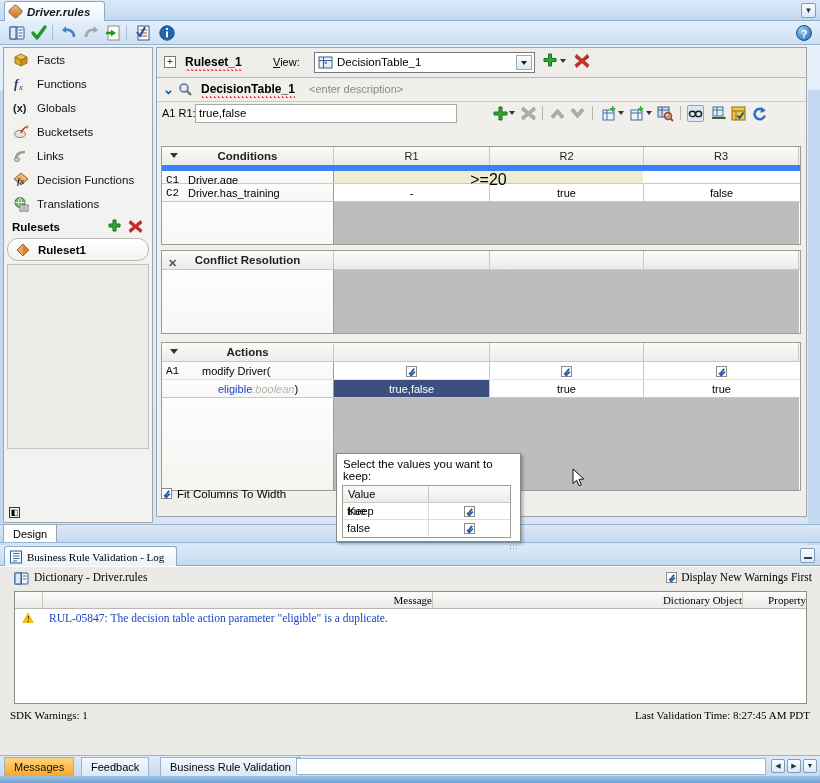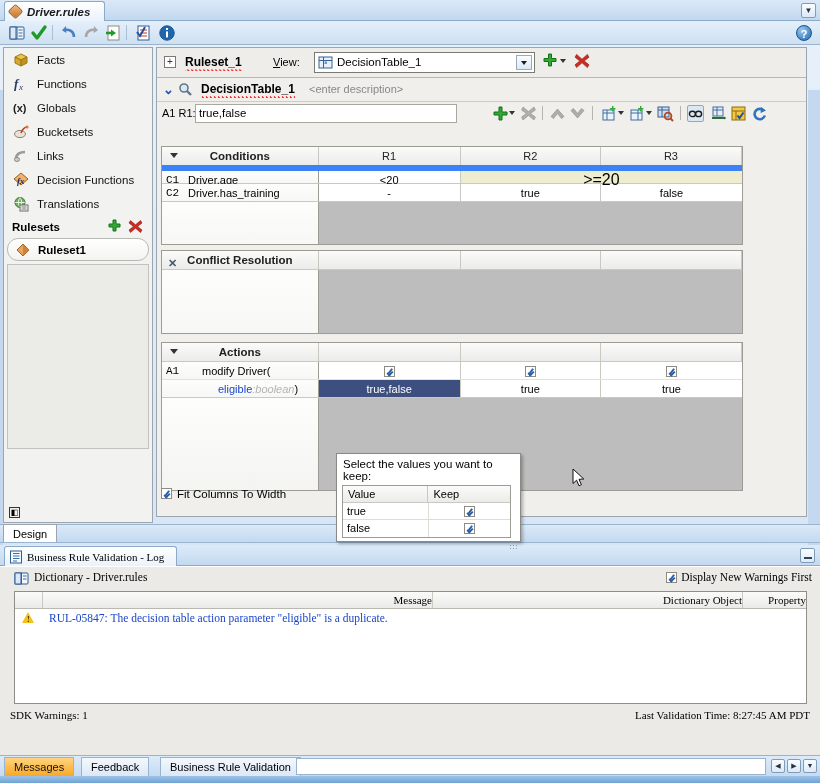--- a/index.html
+++ b/index.html
@@ -89,21 +89,21 @@
 
   .expr-bar { position:relative; height:24px; background:#f0efec; }
   .expr-lbl { position:absolute; left:5px; top:5px; font-size:11px; }
   .expr-input { position:absolute; left:38px; top:2px; width:262px; height:19px;
       background:#fff; border:1px solid #a8a89f; padding:2px 0 0 3px; font-size:11.5px; }
   .ebtn { position:absolute; top:3px; width:17px; height:17px; }
   .ebtn-sep { position:absolute; top:4px; width:1px; height:14px; background:#b5b5ae; }
 
   
   .dtable { position:absolute; left:4px; top:98px; width:640px; }
-  .sec { width:582px; border:1px solid #9c9c95; background:#fff; }
+  .sec { width:640px; border:1px solid #9c9c95; background:#fff; }
   .sec + .sec { margin-top:5px; }
   .row { display:flex; height:18px; }
   .hdrrow { height:18px; background:linear-gradient(#fbfbfa,#ececeb); }
   .c-label { width:172px; border-right:1px solid #9c9c95; position:relative; }
   .c-cell { border-right:1px solid #c9c9c2; text-align:center; line-height:18px; font-size:11px; }
   .c-r1 { width:156px; }
   .c-r2 { width:154px; }
   .c-r3 { width:155px; border-right:none; }
   .sec-title { font-weight:bold; font-size:11.5px; text-align:center; line-height:18px; }
   .sec-arrow { position:absolute; left:8px; top:6px; width:0; height:0;
@@ -127,21 +127,21 @@
       background:#2a5fa8; transform:rotate(38deg); }
   .blue-link { color:#1a46c8; }
   .gray-it { color:#b5b5b0; font-style:italic; }
 
   
   .popup { position:absolute; left:175px; top:307px; width:185px; height:89px;
       background:#fff; border:1px solid #8a8a84; box-shadow:2px 2px 3px rgba(0,0,0,.28); z-index:40; }
   .popup-title { padding:4px 0 3px 6px; font-size:11.5px; }
   .popup-tbl { margin:0 5px; border:1px solid #9c9c95; width:169px; background:#fff; }
   .popup-hdr { display:flex; height:17px; background:linear-gradient(#fbfbfa,#ebebe9);
-      border-bottom:1px solid #c9c9c2; }
+      border-bottom:1px solid #c9c9c2;flex-direction:column; }
   .popup-hdr div { line-height:17px; font-size:11px; padding-left:5px; }
   .ph1 { width:86px; border-right:1px solid #c9c9c2; }
   .ph2 { width:82px; }
   .popup-row { display:flex; height:17px; border-bottom:1px solid #ddddd6; }
   .popup-row .pv { width:86px; line-height:17px; font-size:11px; padding-left:4px;
       border-right:1px solid #ddddd6; }
   .popup-row .pk { width:82px; text-align:center; line-height:17px; }
   .popup-foot { height:13px; position:relative; }
   .grip { position:absolute; right:2px; bottom:1px; width:9px; height:9px;
       background-image:radial-gradient(#9a9a93 35%,transparent 36%); background-size:3px 3px; }
@@ -546,21 +546,20 @@
             <div class="hdr-cell c-r1">R1</div>
             <div class="hdr-cell c-r2">R2</div>
             <div class="hdr-cell c-r3">R3</div>
           </div>
 
           <div class="row bodyrow" style="border-top:6px solid #3b82f6">
             <div class="c-label">
               <span class="rowid">C1</span>
               <span class="rowtxt">Driver.age</span>
             </div>
-            <div class="c-cell c-r1">&lt;20</div>
             <div class="merged" style="width:309px">&gt;=20</div>
           </div>
 
           <div class="row bodyrow" style="border-top:1px solid #c9c9c2">
             <div class="c-label">
               <span class="rowid">C2</span>
               <span class="rowtxt">Driver.has_training</span>
             </div>
             <div class="c-cell c-r1">-</div>
             <div class="c-cell c-r2">true</div>

